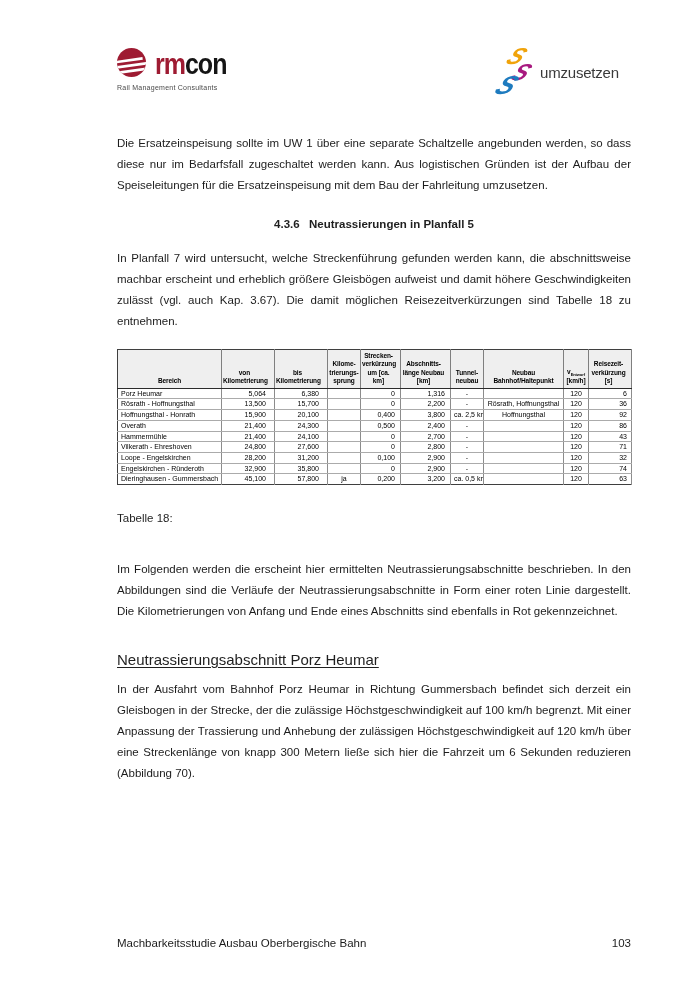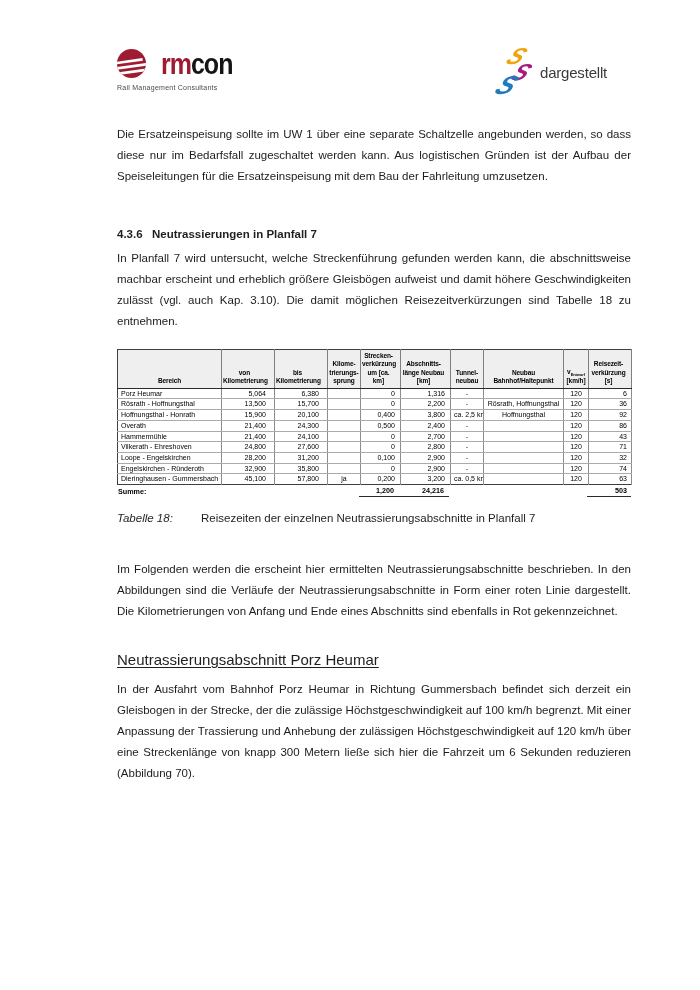--- a/index.html
+++ b/index.html
@@ -2,34 +2,34 @@
 <html lang="de" style="--ermcon_red: #9e1b32; --spk_yellow: #f0a30a; --spk_magenta: #a8197f; --spk_blue: #1e7bbf; --table_header_bg: #efefef;"><head>
 <meta charset="utf-8">
 <style>
   html,body{margin:0;padding:0;background:#ffffff;}
   .page{
     position:relative;width:700px;height:990px;background:#fff;overflow:hidden;
     font-family:"Liberation Sans",sans-serif;color:#1f1f1f;
   }
   
   .ermcon{position:absolute;left:117px;top:48px;width:140px;}
-  .ermcon-row{display:flex;align-items:flex-end;gap:15px;height:30px;}
+  .ermcon-row{display:flex;align-items:flex-start;gap:9px;height:30px;}
   .ermcon-word{font-weight:700;font-size:25px;letter-spacing:-1px;transform:scaleY(1.18);transform-origin:center;line-height:30px;}
   .ermcon-word .red{color:var(--ermcon_red);}
   .ermcon-word .blk{color:#151515;}
   .ermcon-tagline{margin-top:6px;font-size:7px;letter-spacing:.25px;color:#4a4a4a;white-space:nowrap;}
   .spk{position:absolute;left:484px;top:42px;display:flex;align-items:center;gap:6px;}
   .spk-word{font-size:15px;color:#3a3a3a;letter-spacing:-.2px;margin-top:6px;}
   
   .block{position:absolute;left:117px;width:514px;}
   p.body{margin:0;font-size:11.5px;line-height:21px;text-align:justify;hyphens:auto;color:#1c1c1c;}
-  .sect-head{top:228px;display:flex;font-weight:700;font-size:11.5px;}
+  .sect-head{top:218px;display:flex;font-weight:700;font-size:11.5px;justify-content:center;}
   .sect-num{width:35px;flex:0 0 35px;}
   .caption{top:512px;display:flex;font-size:11.5px;}
-  .cap-label{width:84px;flex:0 0 84px;font-style:italic;}
+  .cap-label{width:84px;flex:0 0 84px;}
   .subhead{top:651px;font-size:15px;text-decoration:underline;text-underline-offset:2px;}
   .footer{top:937px;display:flex;justify-content:space-between;font-size:11.5px;color:#1c1c1c;}
   
   .tablewrap{position:absolute;left:117px;top:349px;width:514px;}
   table.data{border-collapse:collapse;table-layout:fixed;width:514px;border:1px solid #3f3f3f;}
   table.data th{
     background:var(--table_header_bg);font-weight:700;font-size:6.5px;line-height:1.3;
     vertical-align:bottom;text-align:center;white-space:pre-line;padding:2px 1px;
     border-right:1px solid #7f7f7f;border-bottom:1.5px solid #2b2b2b;letter-spacing:-.1px;color:#000;
   }
@@ -77,31 +77,31 @@
   </div>
 
   <div class="spk">
     <svg width="50" height="54" viewBox="0 0 52 56">
       <g font-family="'Liberation Sans',sans-serif" font-weight="900" font-style="italic">
         <text transform="translate(21,23) skewX(-32)" font-size="24" fill="var(--spk_yellow)">S</text>
         <text transform="translate(26,39) skewX(-32)" font-size="24" fill="var(--spk_magenta)">S</text>
         <text transform="translate(9,54) skewX(-32)" font-size="27" fill="var(--spk_blue)">S</text>
       </g>
     </svg>
-    <div class="spk-word">dargestellt</div>
-  </div>
-
-  <p class="body block" style="top:124px">Die Ersatzeinspeisung sollte im UW 1 über eine separate Schaltzelle angebunden werden, so dass diese nur im Bedarfsfall zugeschaltet werden kann. Aus logistischen Gründen ist der Aufbau der Speiseleitungen für die Ersatzeinspeisung mit dem Bau der Fahrleitung umzusetzen.</p>
+    <div class="spk-word">umzusetzen</div>
+  </div>
+
+  <p class="body block" style="top:133px">Die Ersatzeinspeisung sollte im UW 1 über eine separate Schaltzelle angebunden werden, so dass diese nur im Bedarfsfall zugeschaltet werden kann. Aus logistischen Gründen ist der Aufbau der Speiseleitungen für die Ersatzeinspeisung mit dem Bau der Fahrleitung umzusetzen.</p>
 
   <div class="block sect-head">
     <span class="sect-num">4.3.6</span>
-    <span>Neutrassierungen in Planfall 7</span>
-  </div>
-
-  <p class="body block" style="top:248px">In Planfall 7 wird untersucht, welche Streckenführung gefunden werden kann, die abschnittsweise machbar erscheint und erheblich größere Gleisbögen aufweist und damit höhere Geschwindigkeiten zulässt (vgl. auch Kap. 3.10). Die damit möglichen Reisezeitverkürzungen sind Tabelle 18 zu entnehmen.</p>
+    <span>Neutrassierungen in Planfall 5</span>
+  </div>
+
+  <p class="body block" style="top:248px">In Planfall 7 wird untersucht, welche Streckenführung gefunden werden kann, die abschnittsweise machbar erscheint und erheblich größere Gleisbögen aufweist und damit höhere Geschwindigkeiten zulässt (vgl. auch Kap. 3.67). Die damit möglichen Reisezeitverkürzungen sind Tabelle 18 zu entnehmen.</p>
 
   <div class="tablewrap">
     <table class="data">
       <colgroup>
         <col style="width:104px">
           <col style="width:53px">
           <col style="width:53px">
           <col style="width:33px">
         <col style="width:40px">
           <col style="width:50px">
@@ -240,33 +240,30 @@
             <td class="c3">ja</td>
             <td class="c4">0,200</td>
             <td class="c5">3,200</td>
             <td class="c6">ca. 0,5 km</td>
             <td class="c7"></td>
             <td class="c8">120</td>
             <td class="c9">63</td>
           </tr>
         </tbody>
     </table>
-    <div class="summe-row">
-      <span class="summe-label">Summe:</span>
-      <span class="summe-val sv1">1,200</span>
-      <span class="summe-val sv2">24,216</span>
-      <span class="summe-val sv3">503</span>
-    </div>
   </div>
 
   <div class="block caption">
     <span class="cap-label">Tabelle 18:</span>
-    <span>Reisezeiten der einzelnen Neutrassierungsabschnitte in Planfall 7</span>
   </div>
 
   <p class="body block" style="top:559px">Im Folgenden werden die erscheint hier ermittelten Neutrassierungsabschnitte beschrieben. In den Abbildungen sind die Verläufe der Neutrassierungsabschnitte in Form einer roten Linie dargestellt. Die Kilometrierungen von Anfang und Ende eines Abschnitts sind ebenfalls in Rot gekennzeichnet.</p>
 
   <div class="block subhead">Neutrassierungsabschnitt Porz Heumar</div>
 
   <p class="body block" style="top:679px">In der Ausfahrt vom Bahnhof Porz Heumar in Richtung Gummersbach befindet sich derzeit ein Gleisbogen in der Strecke, der die zulässige Höchstgeschwindigkeit auf 100 km/h begrenzt. Mit einer Anpassung der Trassierung und Anhebung der zulässigen Höchstgeschwindigkeit auf 120 km/h über eine Streckenlänge von knapp 300 Metern ließe sich hier die Fahrzeit um 6 Sekunden reduzieren (Abbildung 70).</p>
 
+  <div class="block footer">
+    <span>Machbarkeitsstudie Ausbau Oberbergische Bahn</span>
+    <span>103</span>
+  </div>
 
 </div>
 
 </body></html>

